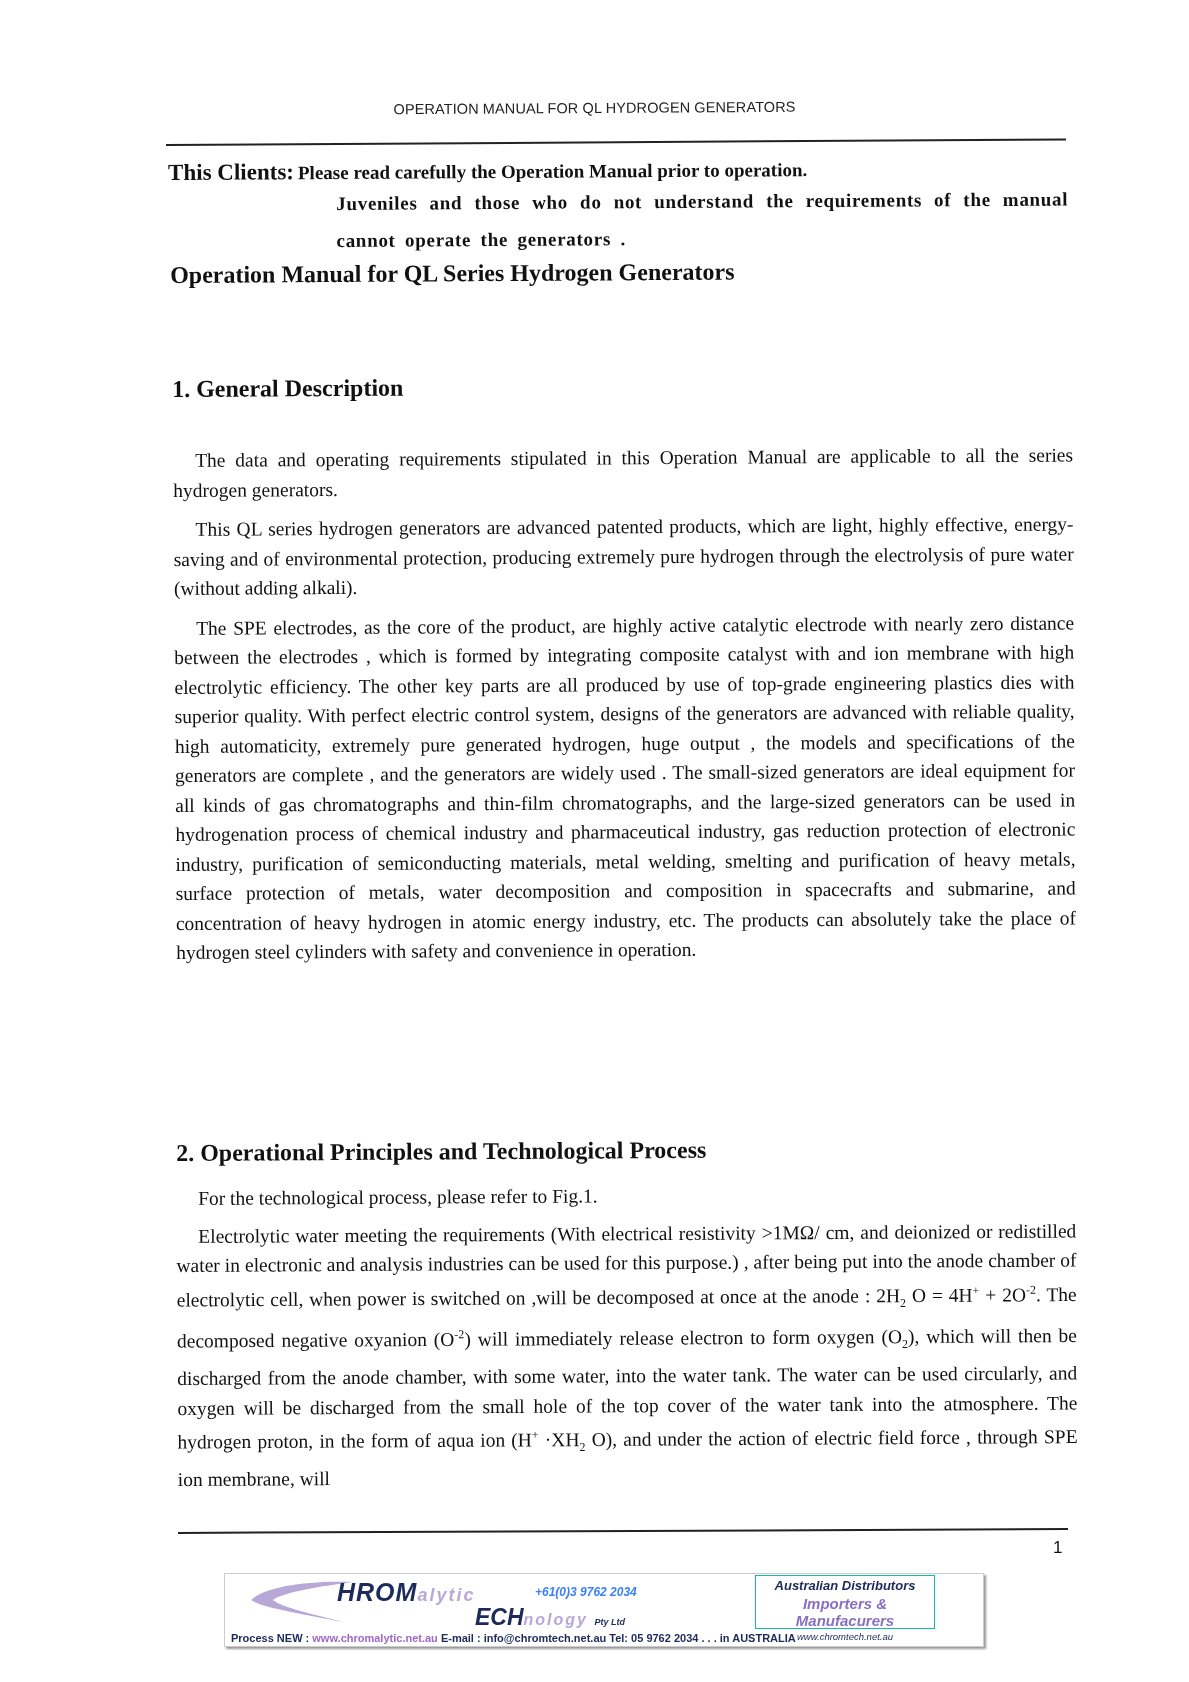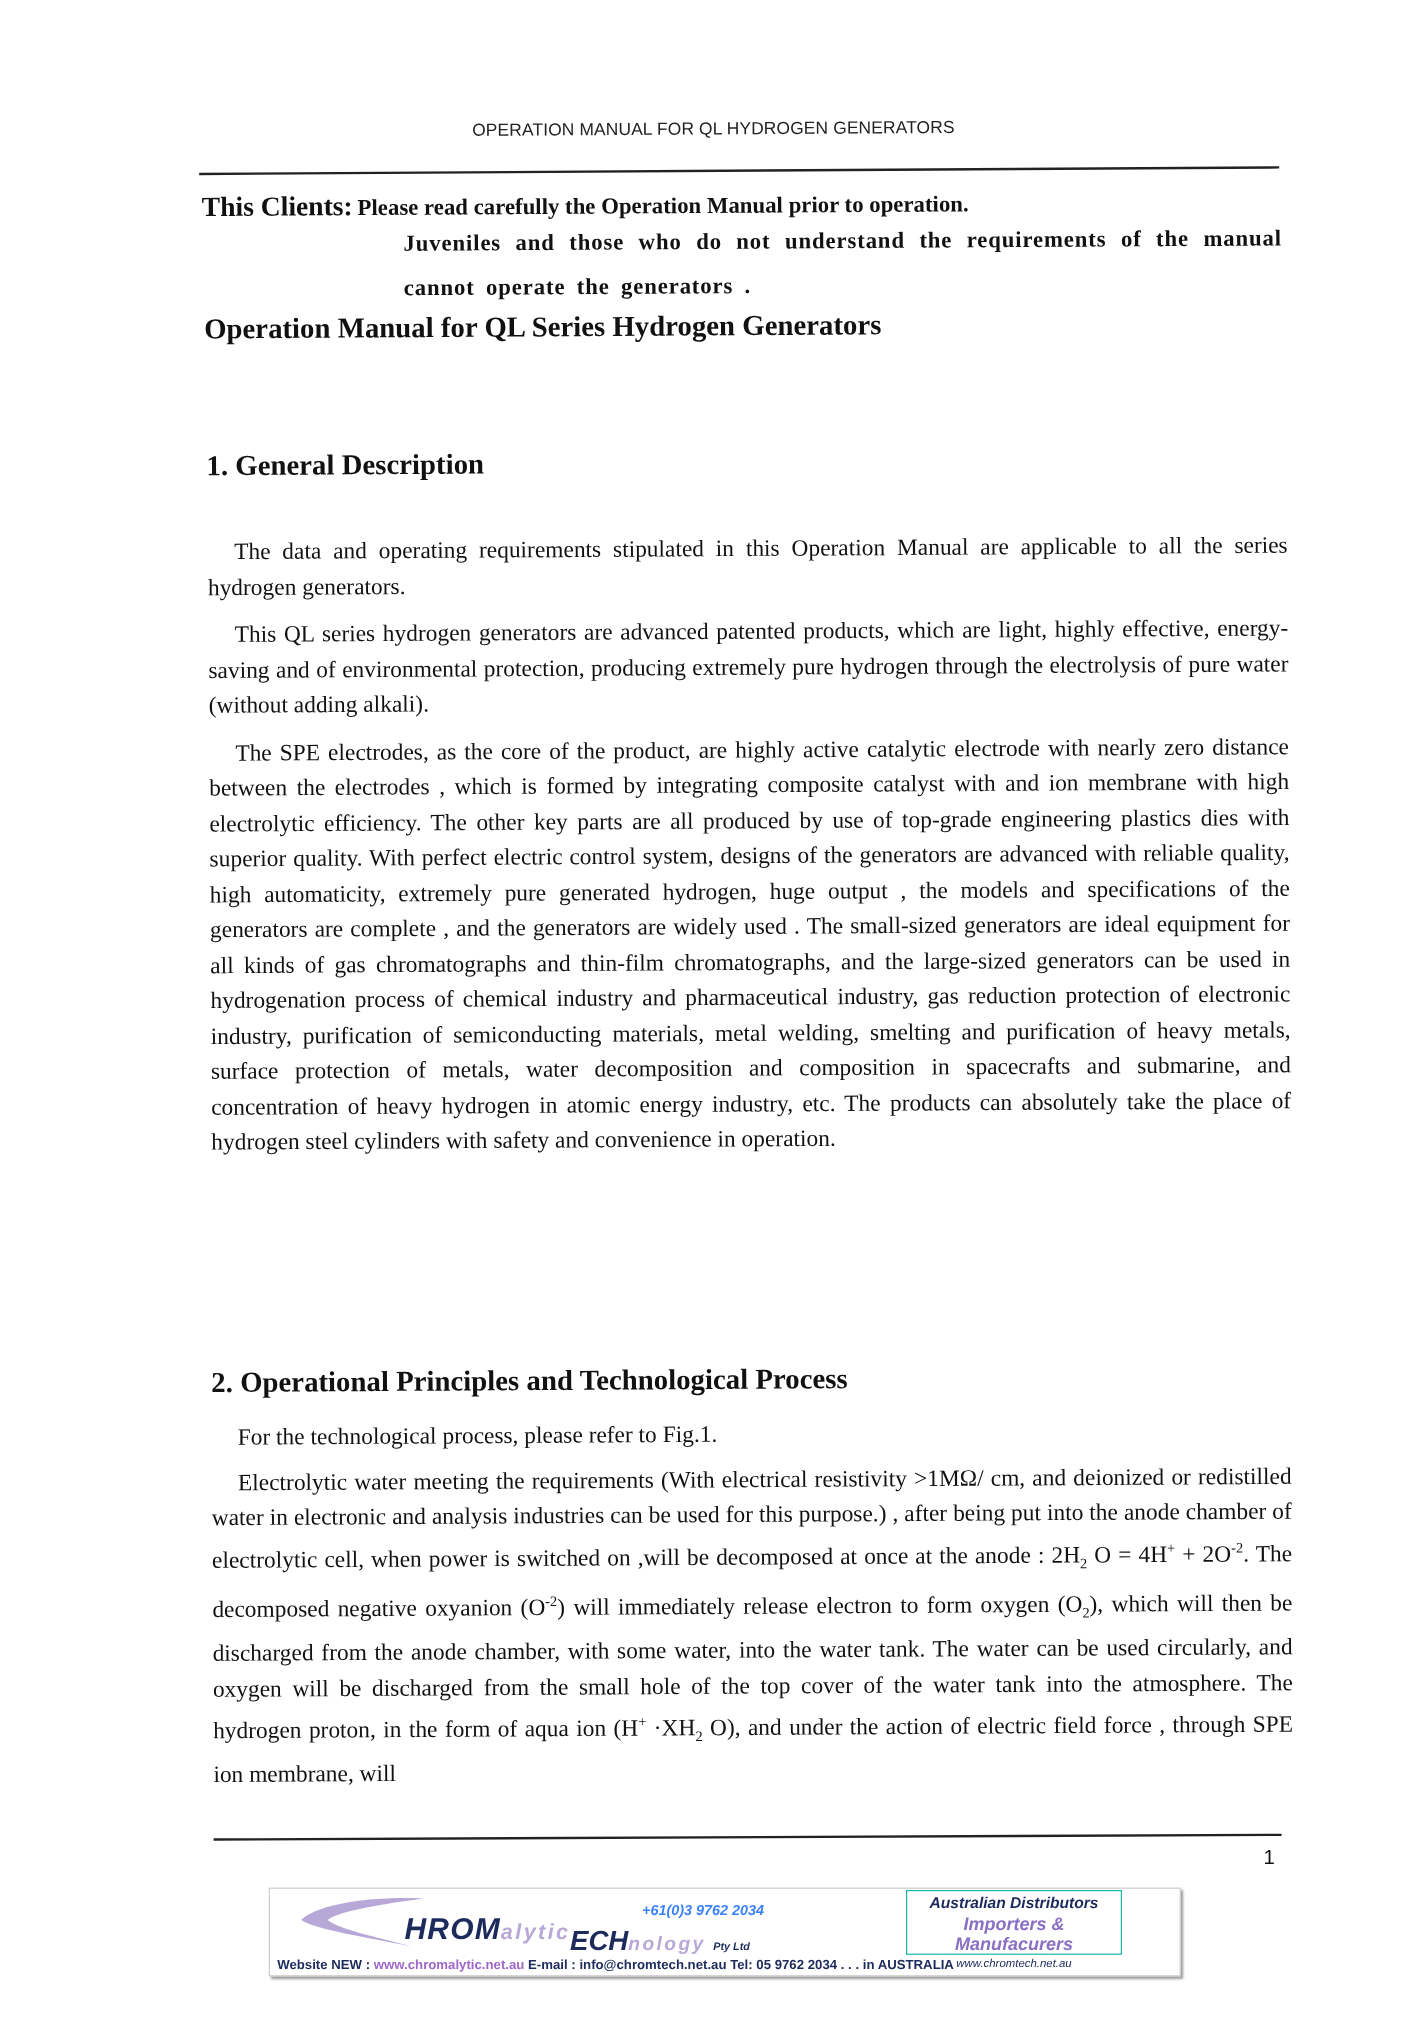--- a/index.html
+++ b/index.html
@@ -17,21 +17,21 @@
   .block { position: absolute; width: 900px; font-size: 19.5px; line-height: 29.5px; text-align: justify; transform: rotate(-0.35deg); transform-origin: left top; }
   .block p { margin: 0 0 10px 0; text-indent: 22px; }
   .b1 { left: 173px; top: 446px; }
   .b2 { left: 176px; top: 1184px; }
   .b2 p { margin-bottom: 8px; }
   sub, sup { font-size: 12px; }
   .hr-bot { position: absolute; left: 178px; top: 1530px; width: 890px; height: 2px; background: #222; transform: rotate(-0.25deg); }
   .page-num { position: absolute; left: 1053px; top: 1538px; font-family: "Liberation Sans", sans-serif; font-size: 17px; }
   .banner { position: absolute; left: 224px; top: 1573px; width: 758px; height: 72px; background: #fff; border: 1px solid #ccc; box-shadow: 2px 2px 2px #999; font-family: "Liberation Sans", sans-serif; }
   .swoosh { position: absolute; left: 18px; top: 4px; width: 150px; height: 46px; }
-  .logo-hrom { position: absolute; left: 112px; top: 20px; font-size: 25px; font-weight: 900; font-style: italic; color: #1c2a5c; letter-spacing: 1px; }
+  .logo-hrom { position: absolute; left: 112px; top: 4px; font-size: 25px; font-weight: 900; font-style: italic; color: #1c2a5c; letter-spacing: 1px; }
   .logo-hrom span { color: #b8a8d8; font-size: 18px; font-weight: bold; letter-spacing: 2px; }
   .phone { position: absolute; left: 310px; top: 11px; font-size: 12px; font-weight: bold; font-style: italic; color: #3b82f6; }
   .logo-ech { position: absolute; left: 250px; top: 30px; font-size: 23px; font-weight: 900; font-style: italic; color: #1c2a5c; }
   .logo-ech span { color: #b8a8d8; font-size: 16px; font-weight: bold; letter-spacing: 2px; }
   .logo-ech em { color: #1c2a5c; font-size: 9px; font-weight: bold; letter-spacing: 0; }
   .dist-box { position: absolute; left: 530px; top: 1px; width: 178px; height: 52px; border: 1px solid #14b8a6; text-align: center; font-style: italic; }
   .dist-title { font-size: 13px; font-weight: bold; color: #1c2a5c; display: block; margin-top: 2px; }
   .dist-sub { font-size: 15px; font-weight: bold; color: #8a6fc2; display: block; margin-top: 2px; }
   .dist-url { font-size: 9.5px; color: #1c2a5c; display: block; margin-top: 2px; }
   .contact { position: absolute; left: 6px; bottom: 2px; font-size: 11px; font-weight: bold; color: #1c2a5c; white-space: nowrap; }
@@ -72,14 +72,14 @@
     <path d="M110 4 C60 2 20 10 8 22 C20 30 60 36 100 44 C70 36 40 30 30 22 C40 14 80 8 110 4 Z" fill="#b8a8d8"></path>
   </svg>
   <div class="logo-hrom"><b>HROM</b><span>alytic</span></div>
   <div class="phone">+61(0)3 9762 2034</div>
   <div class="logo-ech"><b>ECH</b><span>nology</span> <em>Pty Ltd</em></div>
   <div class="dist-box">
     <span class="dist-title">Australian Distributors</span>
     <span class="dist-sub">Importers &amp; Manufacurers</span>
     <span class="dist-url">www.chromtech.net.au</span>
   </div>
-  <div class="contact"><span>Website NEW : </span><span class="web">www.chromalytic.net.au</span><span> E-mail : info@chromtech.net.au Tel: 05 9762 2034 . . . in AUSTRALIA</span></div>
+  <div class="contact"><span>Process NEW : </span><span class="web">www.chromalytic.net.au</span><span> E-mail : info@chromtech.net.au Tel: 05 9762 2034 . . . in AUSTRALIA</span></div>
 </div>
 
 </body></html>

